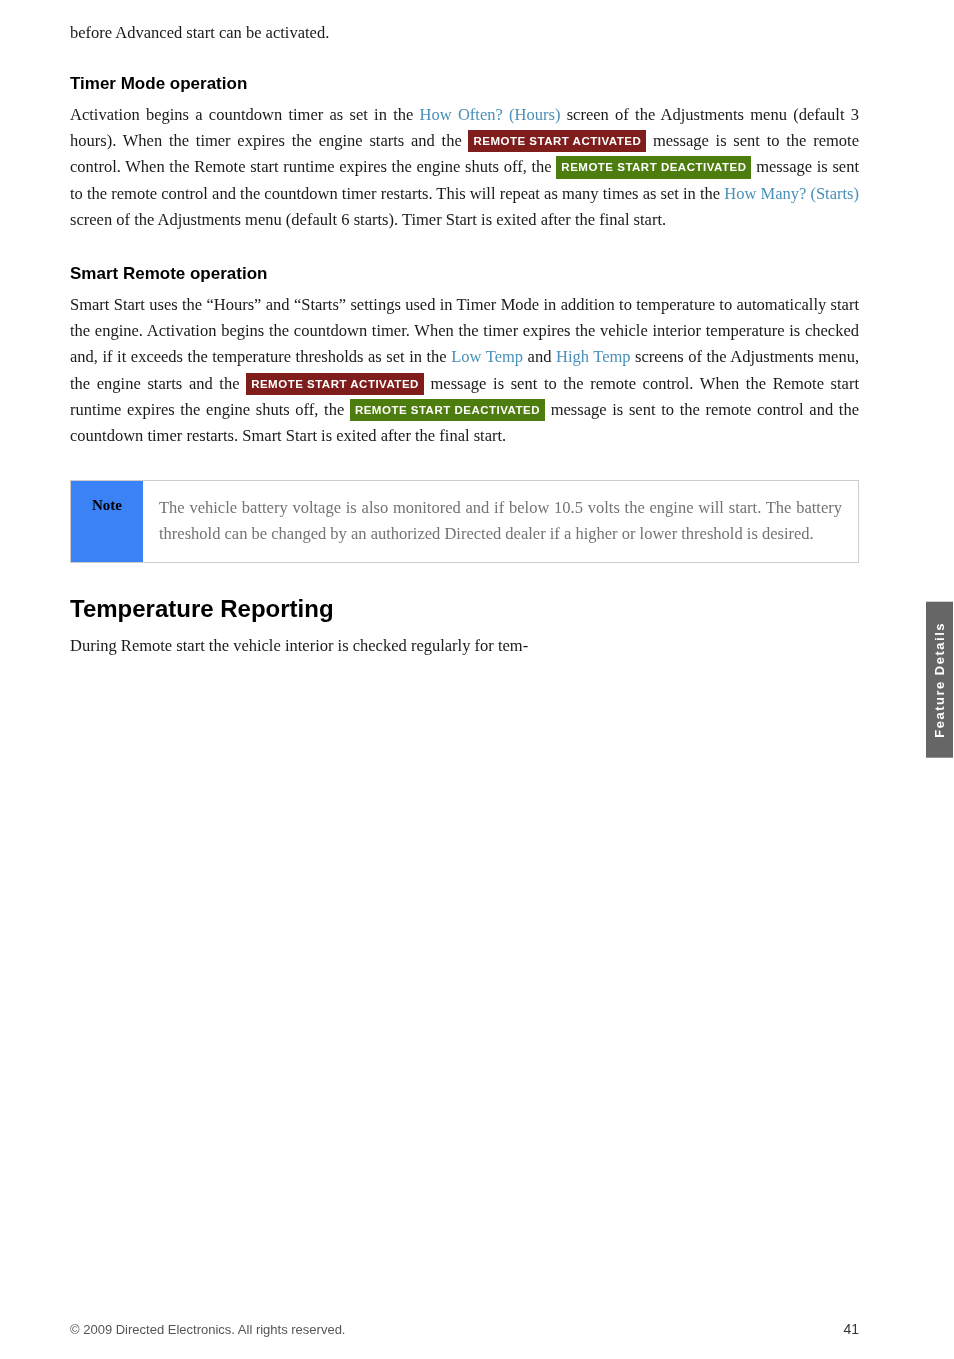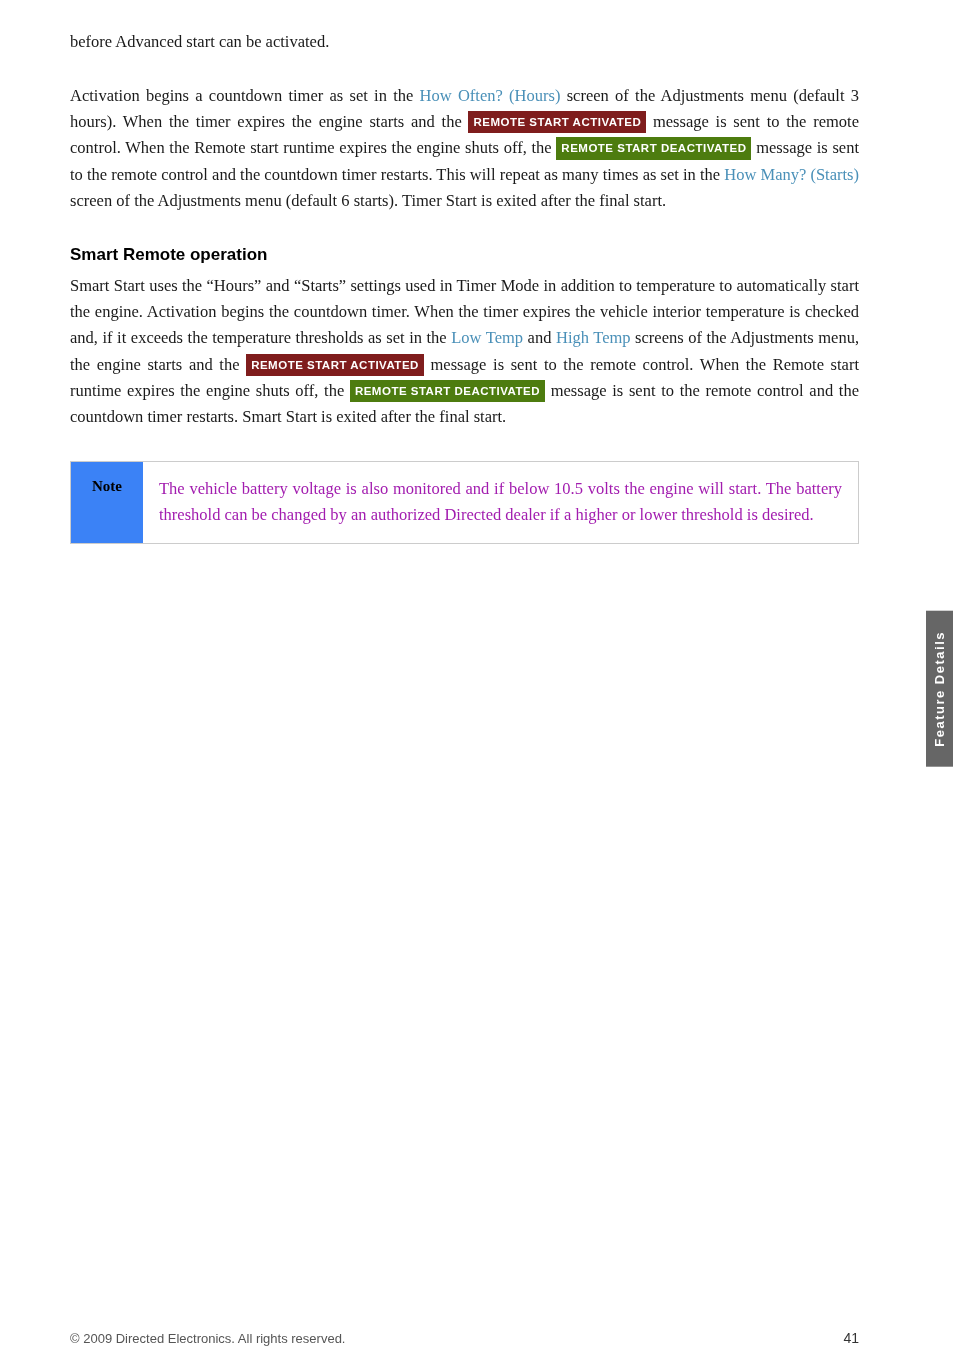--- a/index.html
+++ b/index.html
@@ -24,21 +24,20 @@
       width: 954px;
       min-height: 1359px;
       background: #ffffff;
     }
 
     .main-content {
       margin-left: 70px;
       margin-right: 95px;
       padding-top: 20px;
       padding-bottom: 40px;
-      margin-top: 9px;
     }
 
     .intro-text {
       font-size: 16.5px;
       line-height: 1.55;
       text-align: justify;
       margin-bottom: 28px;
       color: #1a1a1a;
     }
 
@@ -107,21 +106,21 @@
       justify-content: center;
       min-width: 72px;
       padding-top: 16px;
     }
 
     .note-content {
       padding: 14px 16px;
       font-size: 16.5px;
       line-height: 1.6;
       text-align: justify;
-      color: #a21caf;
+      color: #737373;
     }
 
     .temperature-heading {
       font-family: Arial, Helvetica, sans-serif;
       font-size: 24px;
       font-weight: bold;
       color: #000000;
       margin-bottom: 10px;
       margin-top: 10px;
     }
@@ -188,37 +187,42 @@
 
   <div class="sidebar-tab-container">
     <div class="sidebar-tab-inner">Feature Details</div>
   </div>
 
   <div class="main-content">
 
     <p class="intro-text">before Advanced start can be activated.</p>
 
     <div class="section-block">
+      <h2 class="section-heading">Timer Mode operation</h2>
       <p class="section-body">
         <span>Activation begins a countdown timer as set in the </span><span class="link-text">How Often? (Hours)</span><span> screen of the Adjustments menu (default 3 hours). When the timer expires the engine starts and the </span><span class="badge badge-activated">REMOTE START ACTIVATED</span><span> message is sent to the remote control. When the Remote start runtime expires the engine shuts off, the </span><span class="badge badge-deactivated">REMOTE START DEACTIVATED</span><span> message is sent to the remote control and the countdown timer restarts. This will repeat as many times as set in the </span><span class="link-text">How Many? (Starts)</span><span> screen of the Adjustments menu (default 6 starts). Timer Start is exited after the final start.</span>
       </p>
     </div>
 
     <div class="section-block">
       <h2 class="section-heading">Smart Remote operation</h2>
       <p class="section-body">
         <span>Smart Start uses the “Hours” and “Starts” settings used in Timer Mode in addition to temperature to automatically start the engine. Activation begins the countdown timer. When the timer expires the vehicle interior temperature is checked and, if it exceeds the temperature thresholds as set in the </span><span class="link-text">Low Temp</span><span> and </span><span class="link-text">High Temp</span><span> screens of the Adjustments menu, the engine starts and the </span><span class="badge badge-activated">REMOTE START ACTIVATED</span><span> message is sent to the remote control. When the Remote start runtime expires the engine shuts off, the </span><span class="badge badge-deactivated">REMOTE START DEACTIVATED</span><span> message is sent to the remote control and the countdown timer restarts. Smart Start is exited after the final start.</span>
       </p>
     </div>
 
     <div class="note-box">
       <div class="note-label">Note</div>
       <div class="note-content">The vehicle battery voltage is also monitored and if below 10.5 volts the engine will start. The battery threshold can be changed by an authorized Directed dealer if a higher or lower threshold is desired.</div>
     </div>
 
+    <div class="section-block">
+      <h2 class="temperature-heading">Temperature Reporting</h2>
+      <p class="temperature-body">During Remote start the vehicle interior is checked regularly for tem-</p>
+    </div>
 
   </div>
 
   <div class="footer">
     <span class="footer-copyright">© 2009 Directed Electronics. All rights reserved.</span>
     <span class="footer-page">41</span>
   </div>
 
 </div>
 

